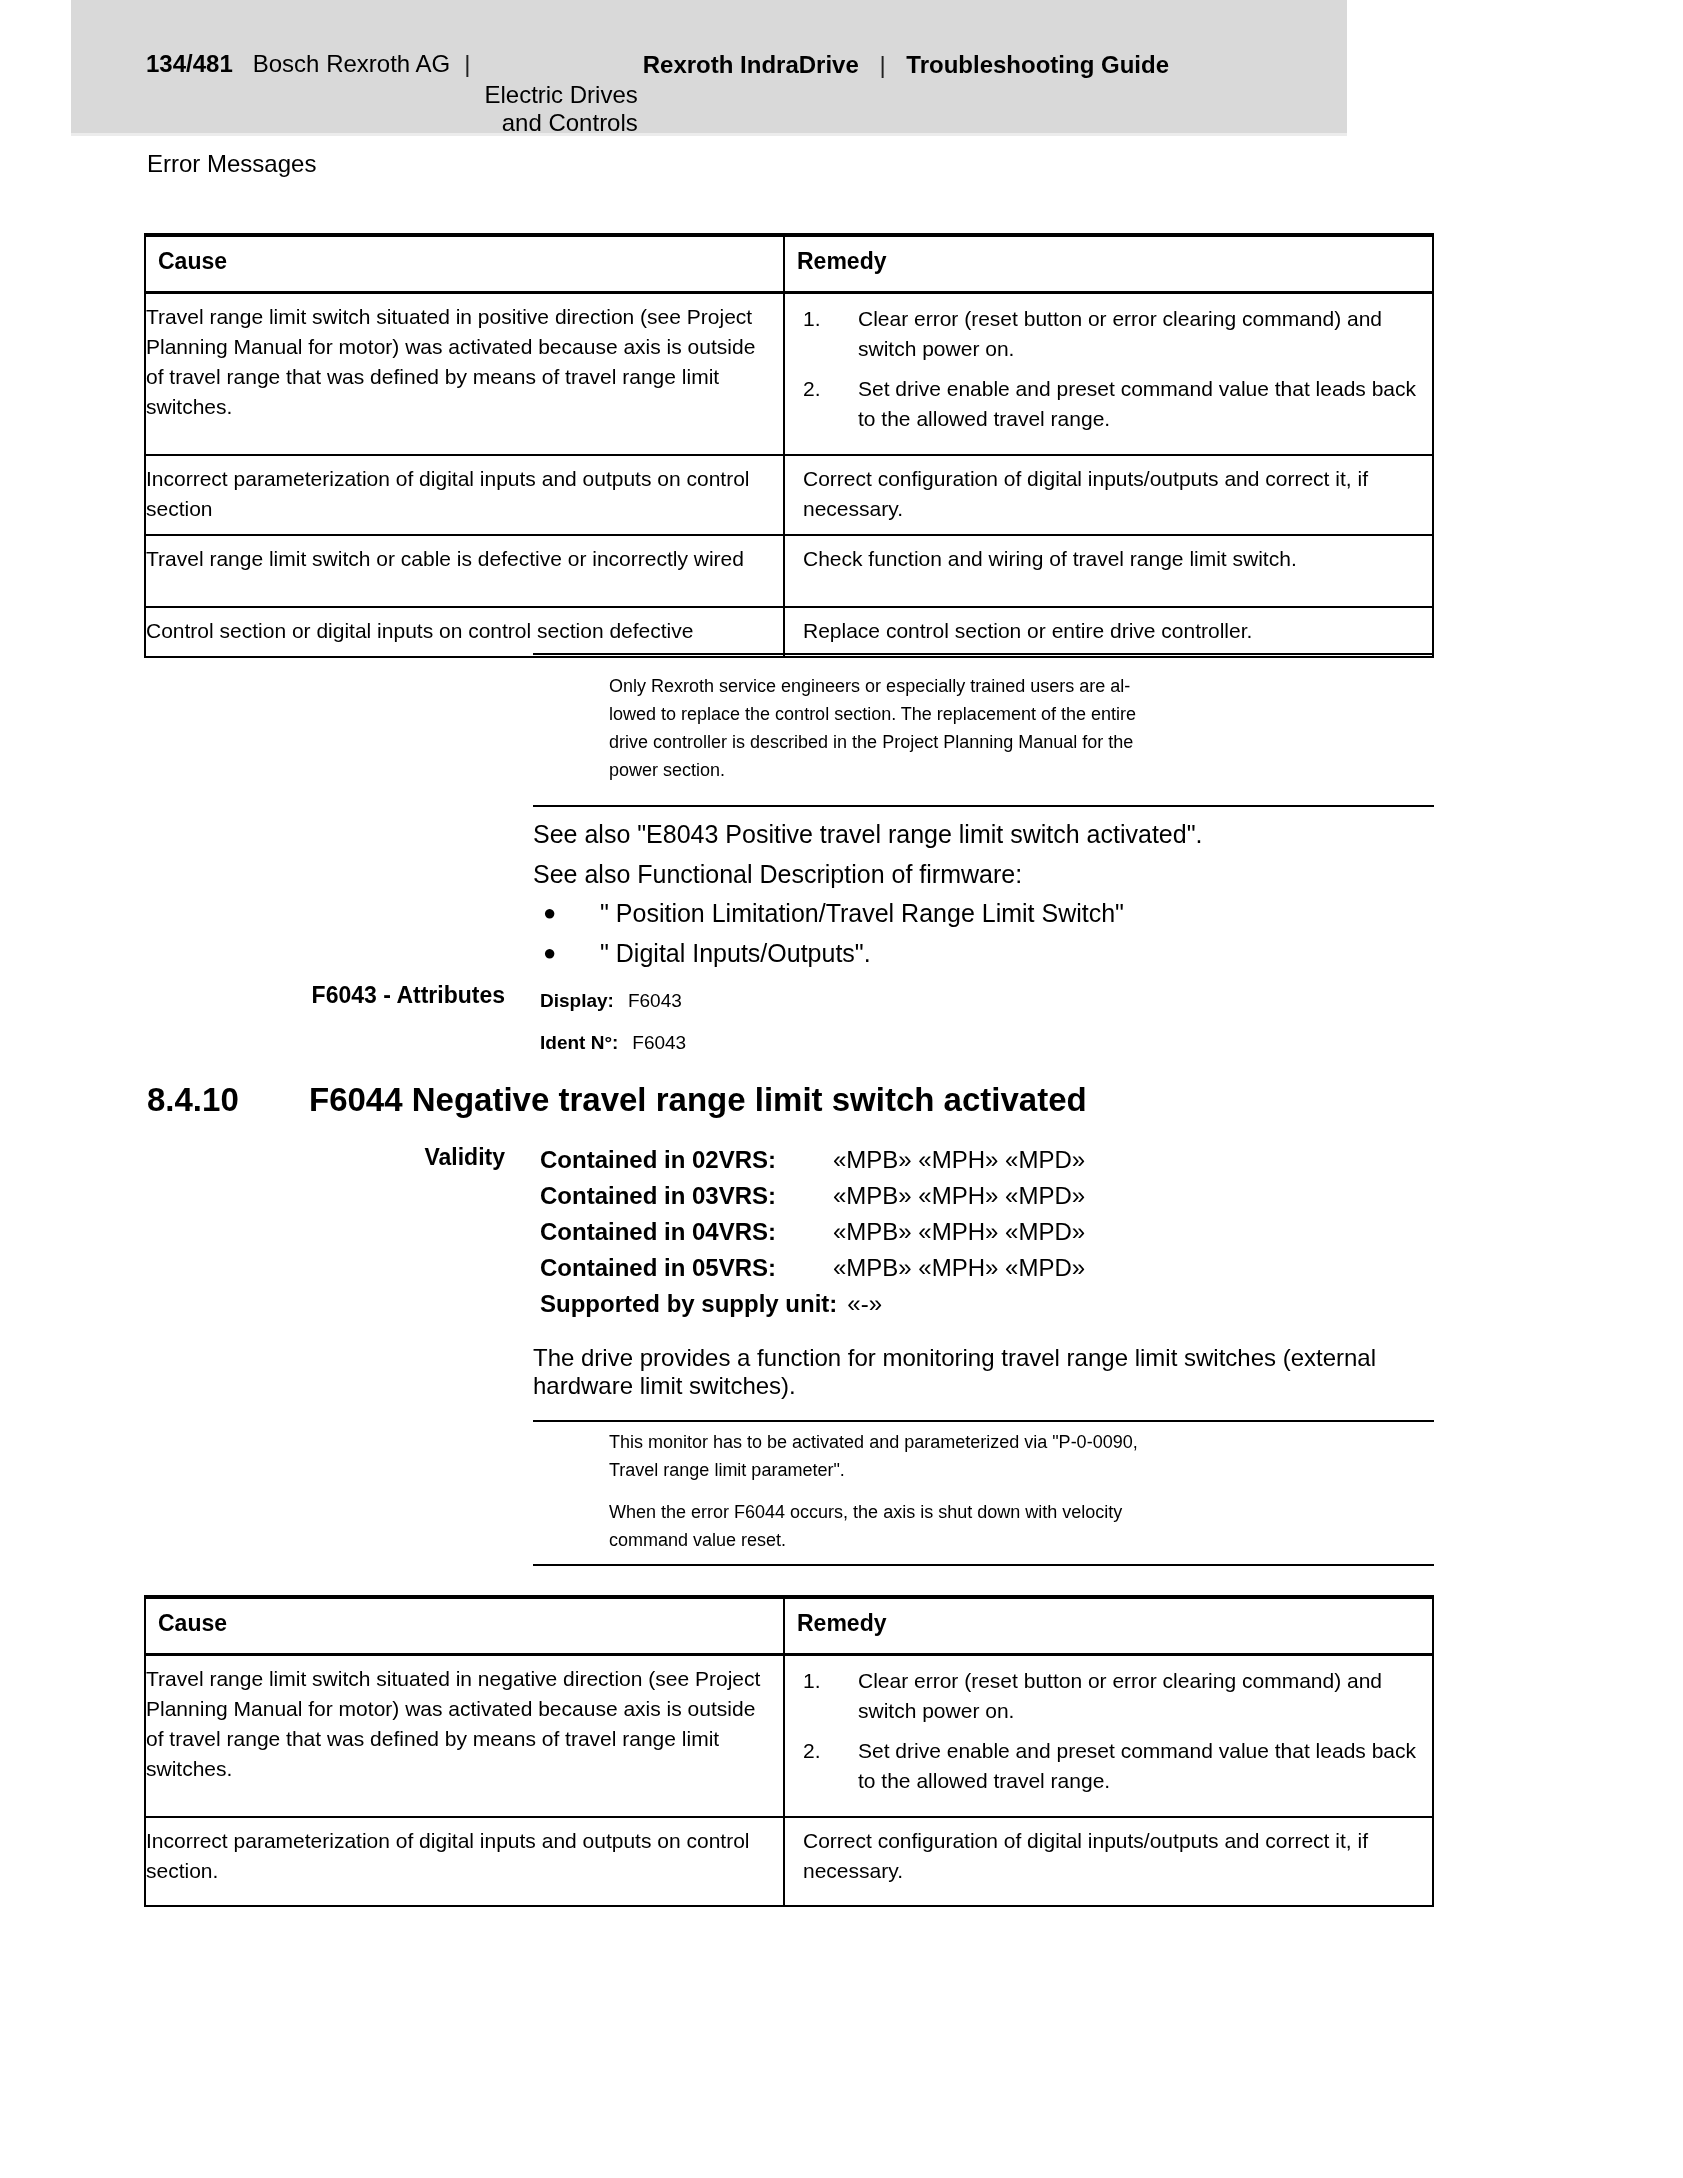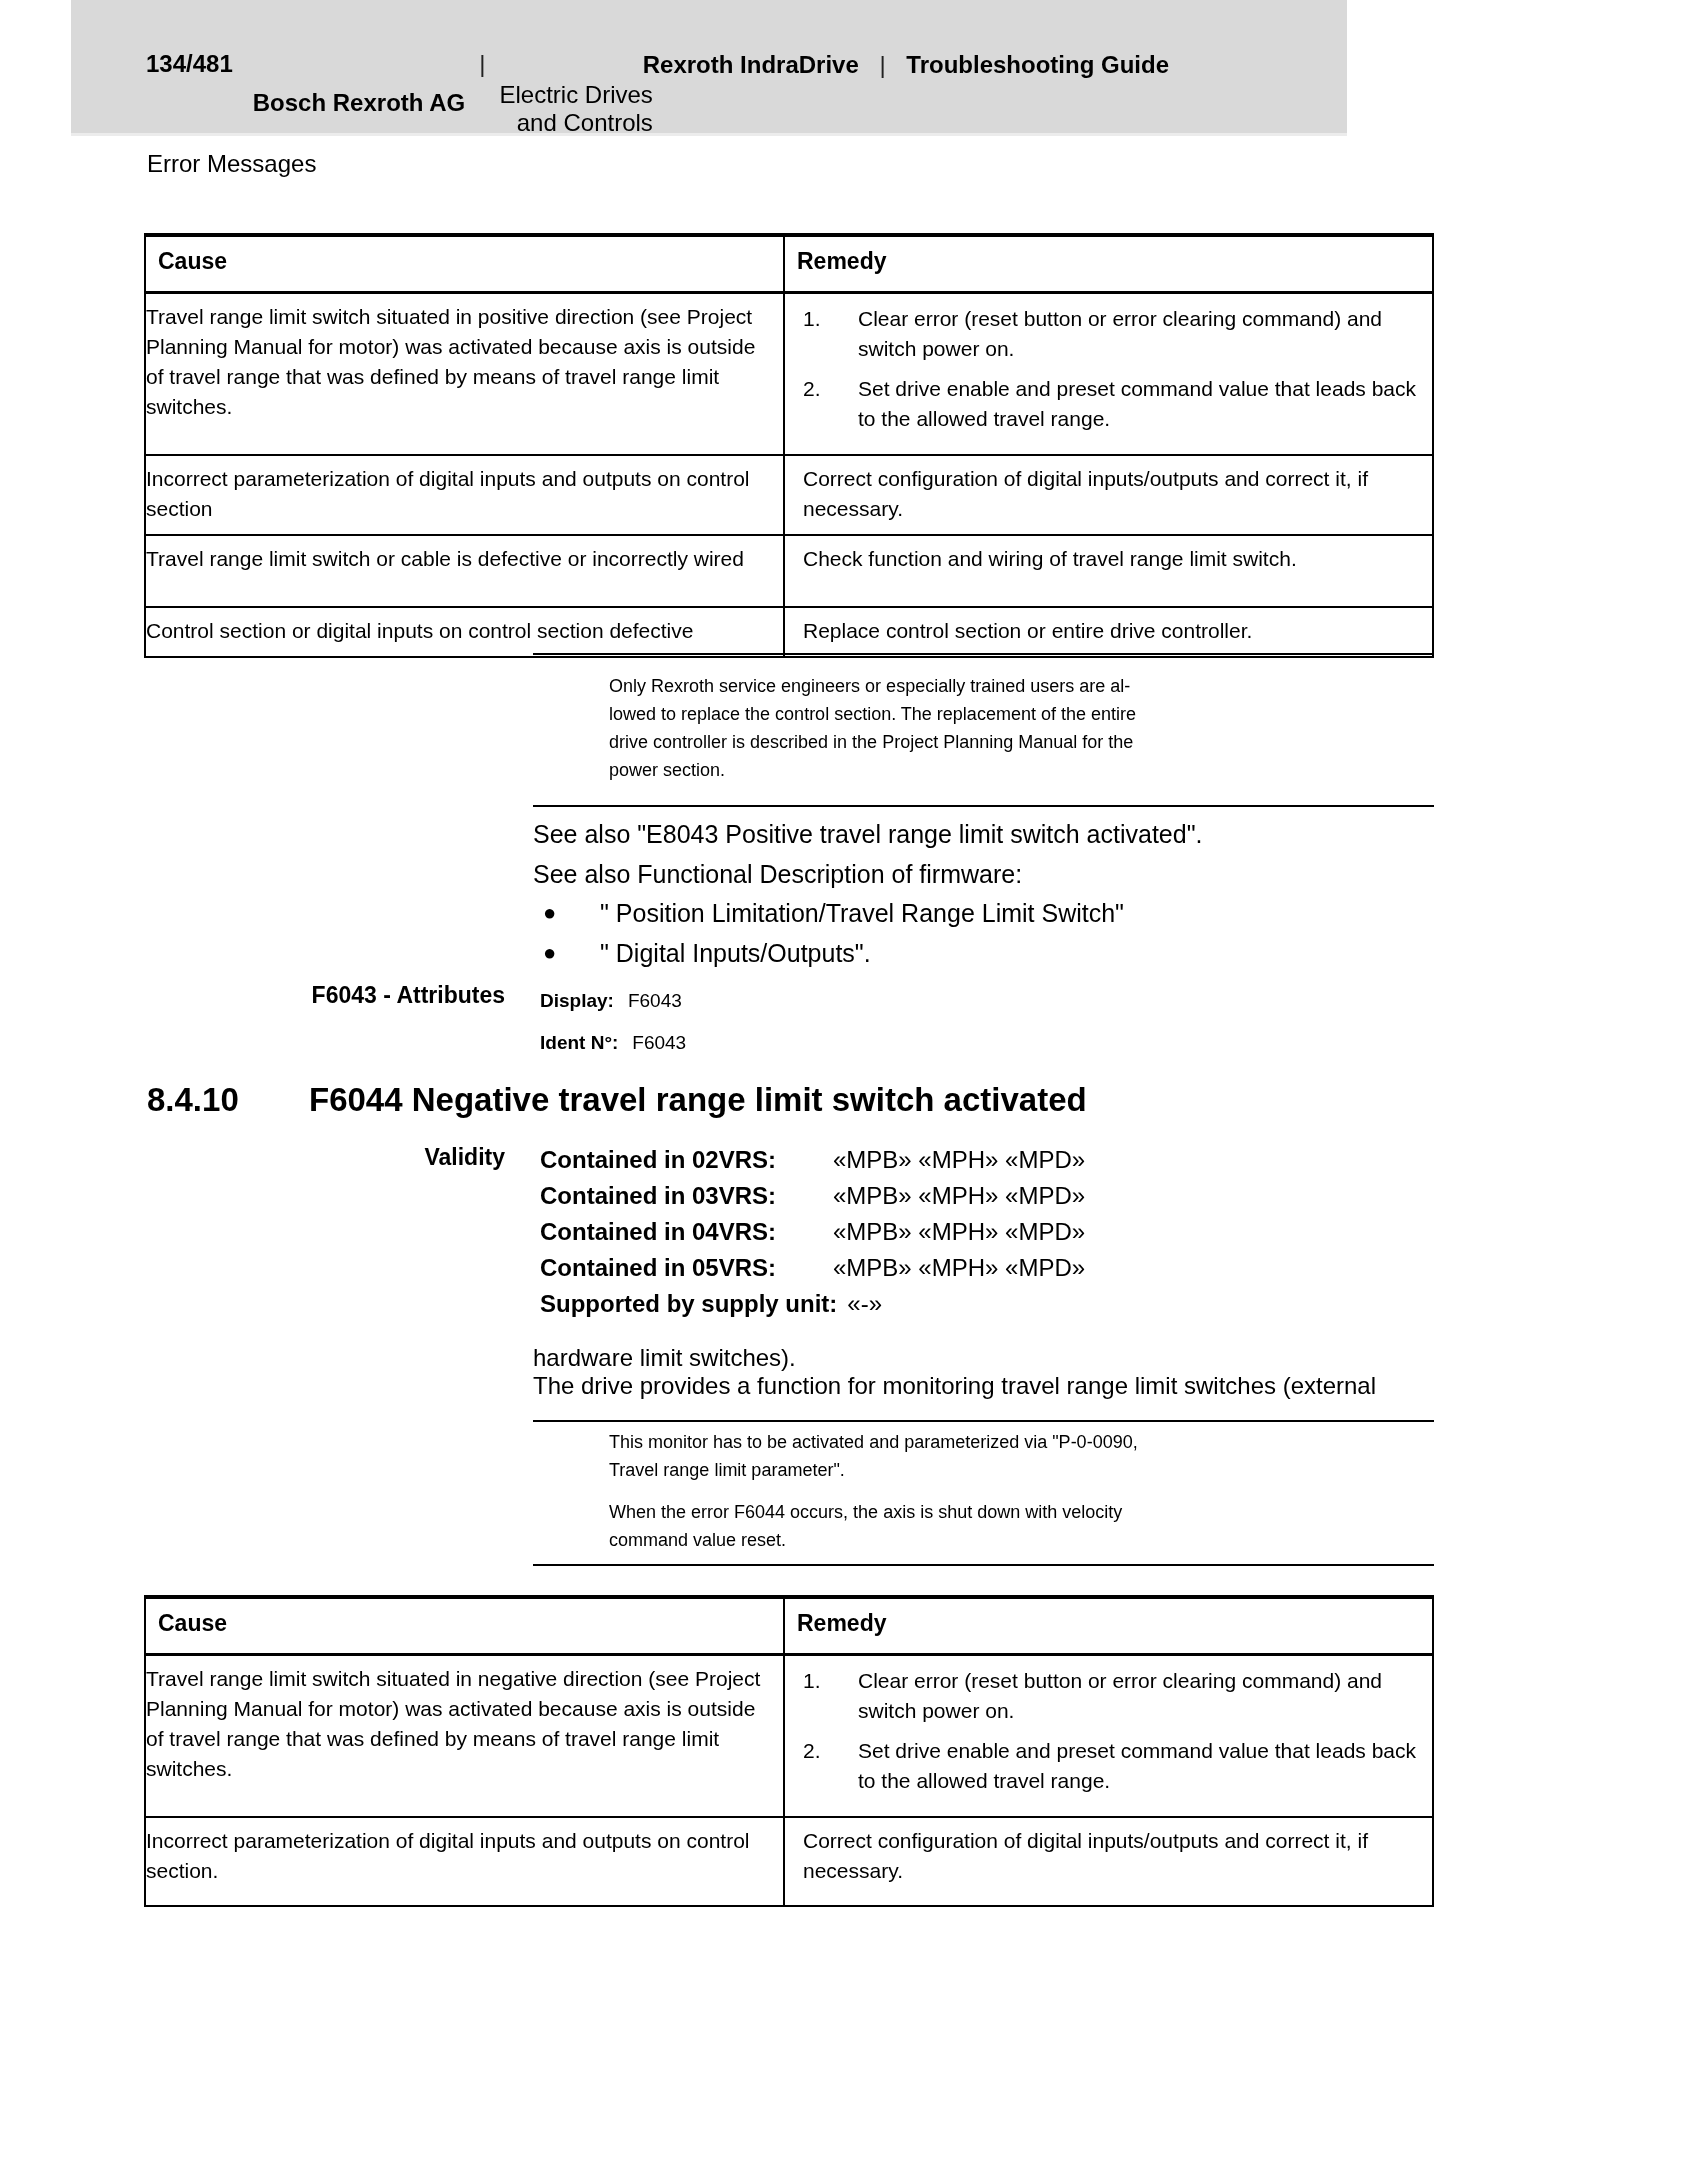--- a/index.html
+++ b/index.html
@@ -16,21 +16,21 @@
   .band{
     position:absolute;left:71px;top:0;width:1276px;height:133px;
     background:#d9d9d9;border-bottom:3px solid #ececec;
     font-size:24px;
   }
   .band-left{
     position:absolute;left:75px;top:50px;
     display:flex;align-items:flex-start;line-height:28px;white-space:nowrap;
   }
   .pagenum{font-weight:bold;margin-right:20px;}
-  .company{font-weight:bold;margin-top:39px;}
+  .company{font-weight:normal;}
   .hsep{margin:0 14px;color:#222;font-weight:normal;}
   .division{display:inline-block;text-align:right;line-height:28px;margin-top:31px;}
   .band-right{
     position:absolute;right:178px;top:51px;
     font-weight:bold;white-space:nowrap;line-height:28px;
   }
   .band-right .hsep{font-weight:normal;}
 
   
   .errlabel{position:absolute;left:147px;top:150px;font-size:24px;}
@@ -203,22 +203,22 @@
     </div>
     <div class="vrow">
       <span class="vkey">Contained in 05VRS:</span><span>«MPB» «MPH» «MPD»</span>
     </div>
     <div class="vrow">
       <span class="vsupply">Supported by supply unit:</span><span>«-»</span>
     </div>
   </div>
 
   <div class="bodypara">
+    <div>The drive provides a function for monitoring travel range limit switches (external</div>
     <div>hardware limit switches).</div>
-    <div>The drive provides a function for monitoring travel range limit switches (external</div>
   </div>
 
   <div class="notebox note2">
     <div class="ntext">
       <div class="npara">
         <div>This monitor has to be activated and parameterized via "P-0-0090,</div>
         <div>Travel range limit parameter".</div>
       </div>
       <div class="npara">
         <div>When the error F6044 occurs, the axis is shut down with velocity</div>

